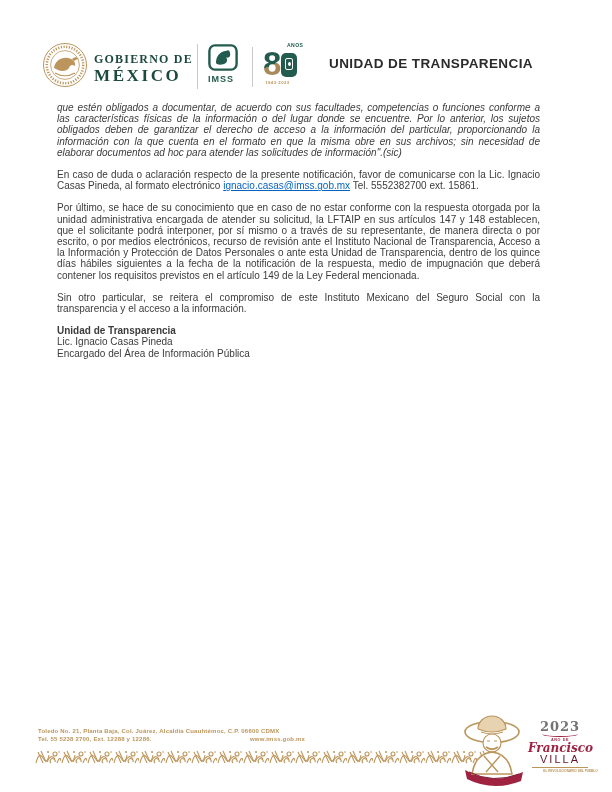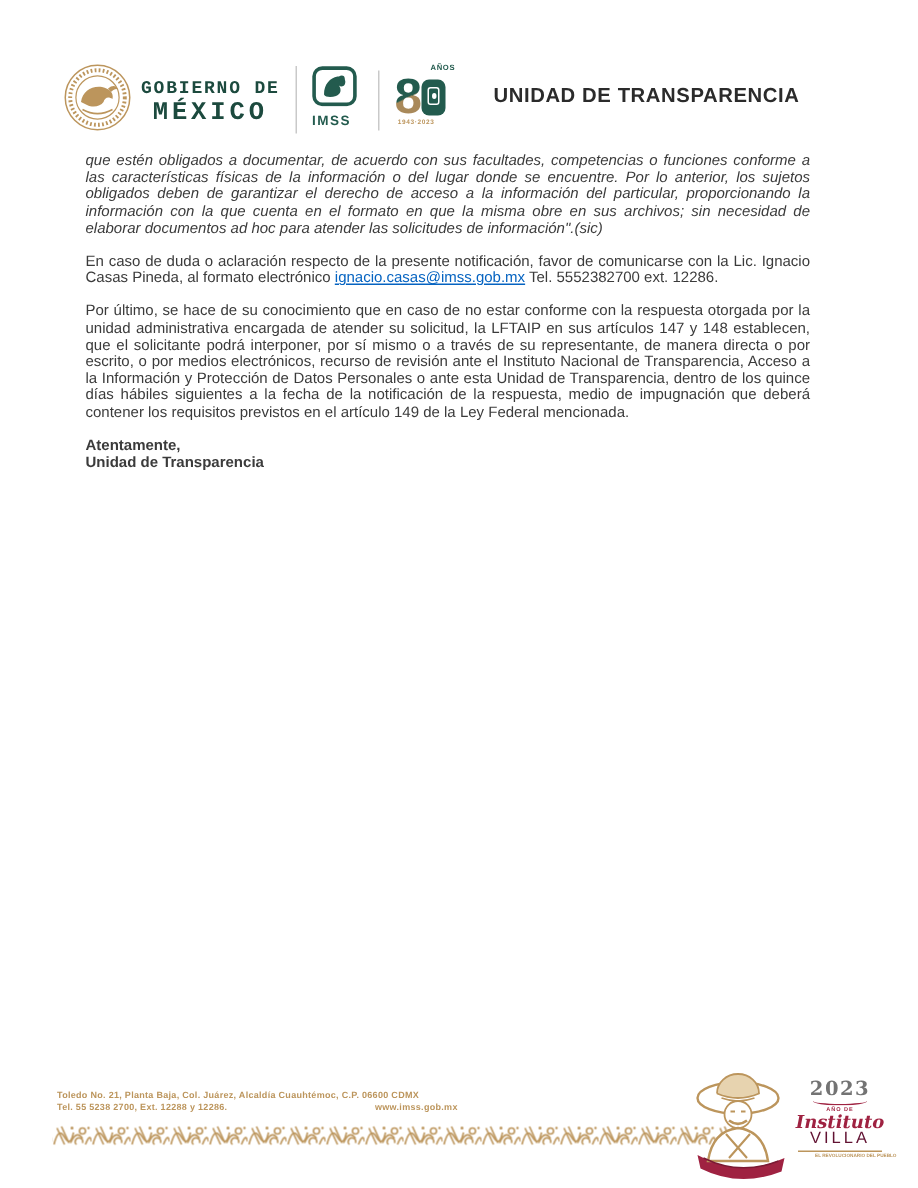--- a/index.html
+++ b/index.html
@@ -6,24 +6,24 @@
   html,body { background:#ffffff; }
   .page {
     position:relative; width:612px; height:792px; background:#ffffff;
     font-family:"Liberation Sans", sans-serif; overflow:hidden;
   }
 
   
   .seal { position:absolute; left:42px; top:42px; width:46px; height:46px; }
   .gob-text {
     position:absolute; left:94px; top:52px; color:#1C4A3E;
-    font-family:Liberation Mono, monospace; font-weight:bold;
+    font-family:Liberation Serif, serif; font-weight:bold;
   }
   .gob-line1 { font-size:12px; letter-spacing:1.2px; line-height:14px; }
-  .gob-line2 { font-size:17px; letter-spacing:2.6px; line-height:19px;text-align:center; }
+  .gob-line2 { font-size:17px; letter-spacing:2.6px; line-height:19px; }
   .hdr-div { position:absolute; width:1px; background:#c9c9c9; }
   .hdr-div1 { left:197px; top:44px; height:45px; }
   .hdr-div2 { left:252px; top:47px; height:40px; }
   .imss-block { position:absolute; left:208px; top:44px; width:36px; }
   .imss-label { font-size:9px; font-weight:bold; letter-spacing:1px; color:#235B4E; margin-top:-1px; }
 
   .logo80 { position:absolute; left:263px; top:43px; width:48px; height:48px; }
   .n8 {
     position:absolute; left:0; top:2px; font-size:33px; line-height:38px; font-weight:800;
     background:linear-gradient(155deg, #235B4E 52%, #A9895A 52%);
@@ -111,28 +111,30 @@
       </span>
       <span class="years-label">1943·2023</span>
     </div>
 
     <div class="header-title">UNIDAD DE TRANSPARENCIA</div>
   </div>
 
   <div class="letter-body">
     <p class="quote">que estén obligados a documentar, de acuerdo con sus facultades, competencias o funciones conforme a las características físicas de la información o del lugar donde se encuentre. Por lo anterior, los sujetos obligados deben de garantizar el derecho de acceso a la información del particular, proporcionando la información con la que cuenta en el formato en que la misma obre en sus archivos; sin necesidad de elaborar documentos ad hoc para atender las solicitudes de información".(sic)</p>
 
-    <p><span>En caso de duda o aclaración respecto de la presente notificación, favor de comunicarse con la Lic. Ignacio Casas Pineda, al formato electrónico </span><span class="email-link">ignacio.casas@imss.gob.mx</span><span> Tel. 5552382700 ext. 12286.</span></p>
+    <p><span>En caso de duda o aclaración respecto de la presente notificación, favor de comunicarse con la Lic. Ignacio Casas Pineda, al formato electrónico </span><span class="email-link">ignacio.casas@imss.gob.mx</span><span> Tel. 5552382700 ext. 15861.</span></p>
 
     <p>Por último, se hace de su conocimiento que en caso de no estar conforme con la respuesta otorgada por la unidad administrativa encargada de atender su solicitud, la LFTAIP en sus artículos 147 y 148 establecen, que el solicitante podrá interponer, por sí mismo o a través de su representante, de manera directa o por escrito, o por medios electrónicos, recurso de revisión ante el Instituto Nacional de Transparencia, Acceso a la Información y Protección de Datos Personales o ante esta Unidad de Transparencia, dentro de los quince días hábiles siguientes a la fecha de la notificación de la respuesta, medio de impugnación que deberá contener los requisitos previstos en el artículo 149 de la Ley Federal mencionada.</p>
 
+    <p>Sin otro particular, se reitera el compromiso de este Instituto Mexicano del Seguro Social con la transparencia y el acceso a la información.</p>
 
     <div>
-      <div class="sig-line bold">Atentamente,</div>
       <div class="sig-line bold">Unidad de Transparencia</div>
+      <div class="sig-line">Lic. Ignacio Casas Pineda</div>
+      <div class="sig-line">Encargado del Área de Información Pública</div>
     </div>
   </div>
 
   <div>
     <div class="footer-text addr1">Toledo No. 21, Planta Baja, Col. Juárez,  Alcaldía Cuauhtémoc, C.P. 06600 CDMX</div>
     <div class="footer-text addr2">Tel. 55 5238 2700, Ext. 12288 y 12286.</div>
     <div class="footer-text website">www.imss.gob.mx</div>
 
     <svg class="greca">
       <defs>
@@ -165,20 +167,20 @@
       <path d="M25,39 q6,4.5 12,0" stroke="#BC955C" stroke-width="1.8" fill="none"></path>
       <path d="M11,66 q3,-20 20,-22 q17,2 20,22 z" fill="#ffffff" stroke="#BC955C" stroke-width="1.6"></path>
       <path d="M23,48 l14,16 M39,48 l-14,16" stroke="#BC955C" stroke-width="1.4" fill="none"></path>
       <path d="M8,64 q24,12 50,2" stroke="#7a1a33" stroke-width="1" fill="none"></path>
     </svg>
 
     <div class="villa-text">
       <div class="villa-year">2023</div>
       <div class="villa-swoosh"></div>
       <div class="villa-anode">AÑO DE</div>
-      <div class="villa-name">Instituto</div>
+      <div class="villa-name">Francisco</div>
       <div class="villa-surname">VILLA</div>
       <div class="villa-rule"></div>
       <div class="villa-tagline">EL REVOLUCIONARIO DEL PUEBLO</div>
     </div>
   </div>
 
 </div>
 
 </body></html>

